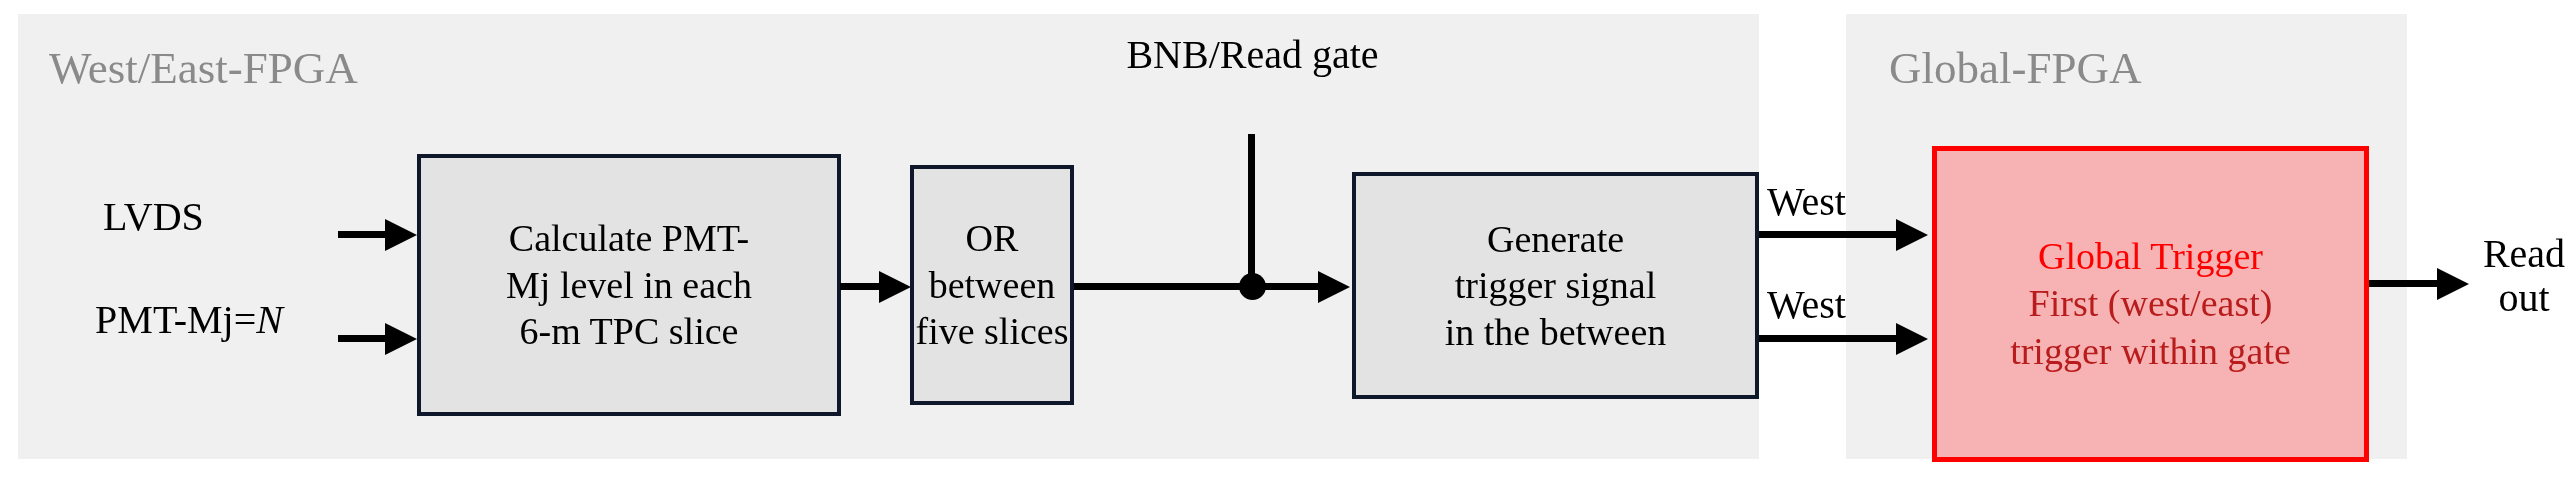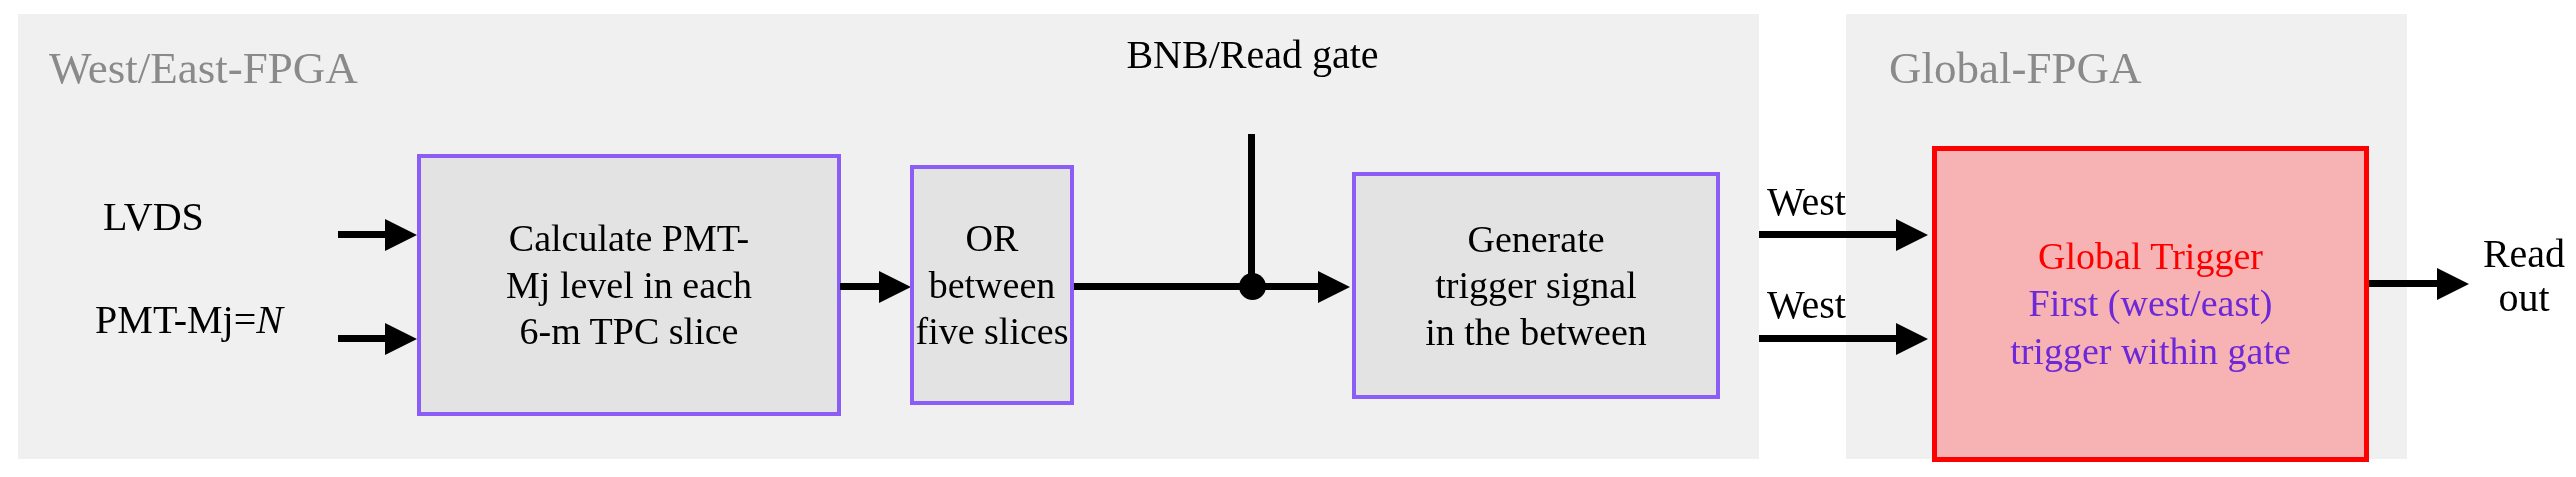--- a/index.html
+++ b/index.html
@@ -4,32 +4,32 @@
 <style>
   html,body{margin:0;padding:0;background:#ffffff;}
   body{width:2576px;height:478px;overflow:hidden;
        font-family:"Liberation Serif","DejaVu Serif",serif;}
   #stage{position:relative;width:2576px;height:478px;background:#ffffff;}
 
   .panel{position:absolute;background:#f0f0f0;}
   .panel-title{position:absolute;color:#8a8a8a;font-size:45px;line-height:1;
                white-space:nowrap;font-family:"Liberation Serif","DejaVu Serif",serif;}
 
-  .pbox{position:absolute;background:#e3e3e3;border:4px solid #8b5cf6;
+  .pbox{position:absolute;background:#e3e3e3;border:4px solid #0f172a;
         box-sizing:border-box;display:flex;flex-direction:column;
         align-items:center;justify-content:center;text-align:center;
         color:#000000;font-size:38px;line-height:1.22;}
   .pbox .ln{display:block;white-space:nowrap;}
 
   .gtbox{position:absolute;background:#f7b3b3;border:5.6px solid #ff0000;
          box-sizing:border-box;display:flex;flex-direction:column;
          align-items:center;justify-content:center;text-align:center;
          font-size:38px;line-height:1.24;}
   .gtbox .gt-title{color:#ff0000;white-space:nowrap;display:block;}
-  .gtbox .ln{color:#6d28d9;white-space:nowrap;display:block;}
+  .gtbox .ln{color:#b91c1c;white-space:nowrap;display:block;}
 
   .lbl{position:absolute;color:#000000;font-size:40px;line-height:1.1;
        white-space:nowrap;}
   .lbl.center{text-align:center;}
   .lbl.right{}
 
   .hline{position:absolute;background:#000000;height:7.2px;}
   .vline{position:absolute;background:#000000;width:7.2px;}
   .ahead{position:absolute;width:0;height:0;
          border-top:16px solid transparent;border-bottom:16px solid transparent;
@@ -77,21 +77,21 @@
     <span class="ln">five slices</span>
   </div>
 
   <div class="lbl center" style="left:1026px;top:33px;width:453px;">BNB/Read  gate</div>
   <div class="vline" style="left:1248px;top:134px;height:156px;"></div>
   <div class="jdot" style="left:1239px;top:273px;"></div>
 
   <div class="hline" style="left:1074px;top:283px;width:254px;"></div>
   <div class="ahead" style="left:1318px;top:271px;"></div>
 
-  <div class="pbox" style="left:1352px;top:172px;width:368px;height:227px;">
+  <div class="pbox" style="left:1352px;top:172px;width:407px;height:227px;">
     <span class="ln">Generate</span>
     <span class="ln">trigger signal</span>
     <span class="ln">in the between</span>
   </div>
 
   <div class="lbl" style="left:1767px;top:180px;">West</div>
   <div class="hline" style="left:1759px;top:231px;width:143px;"></div>
   <div class="ahead" style="left:1896px;top:219px;"></div>
 
   <div class="lbl" style="left:1767px;top:283px;">West</div>

